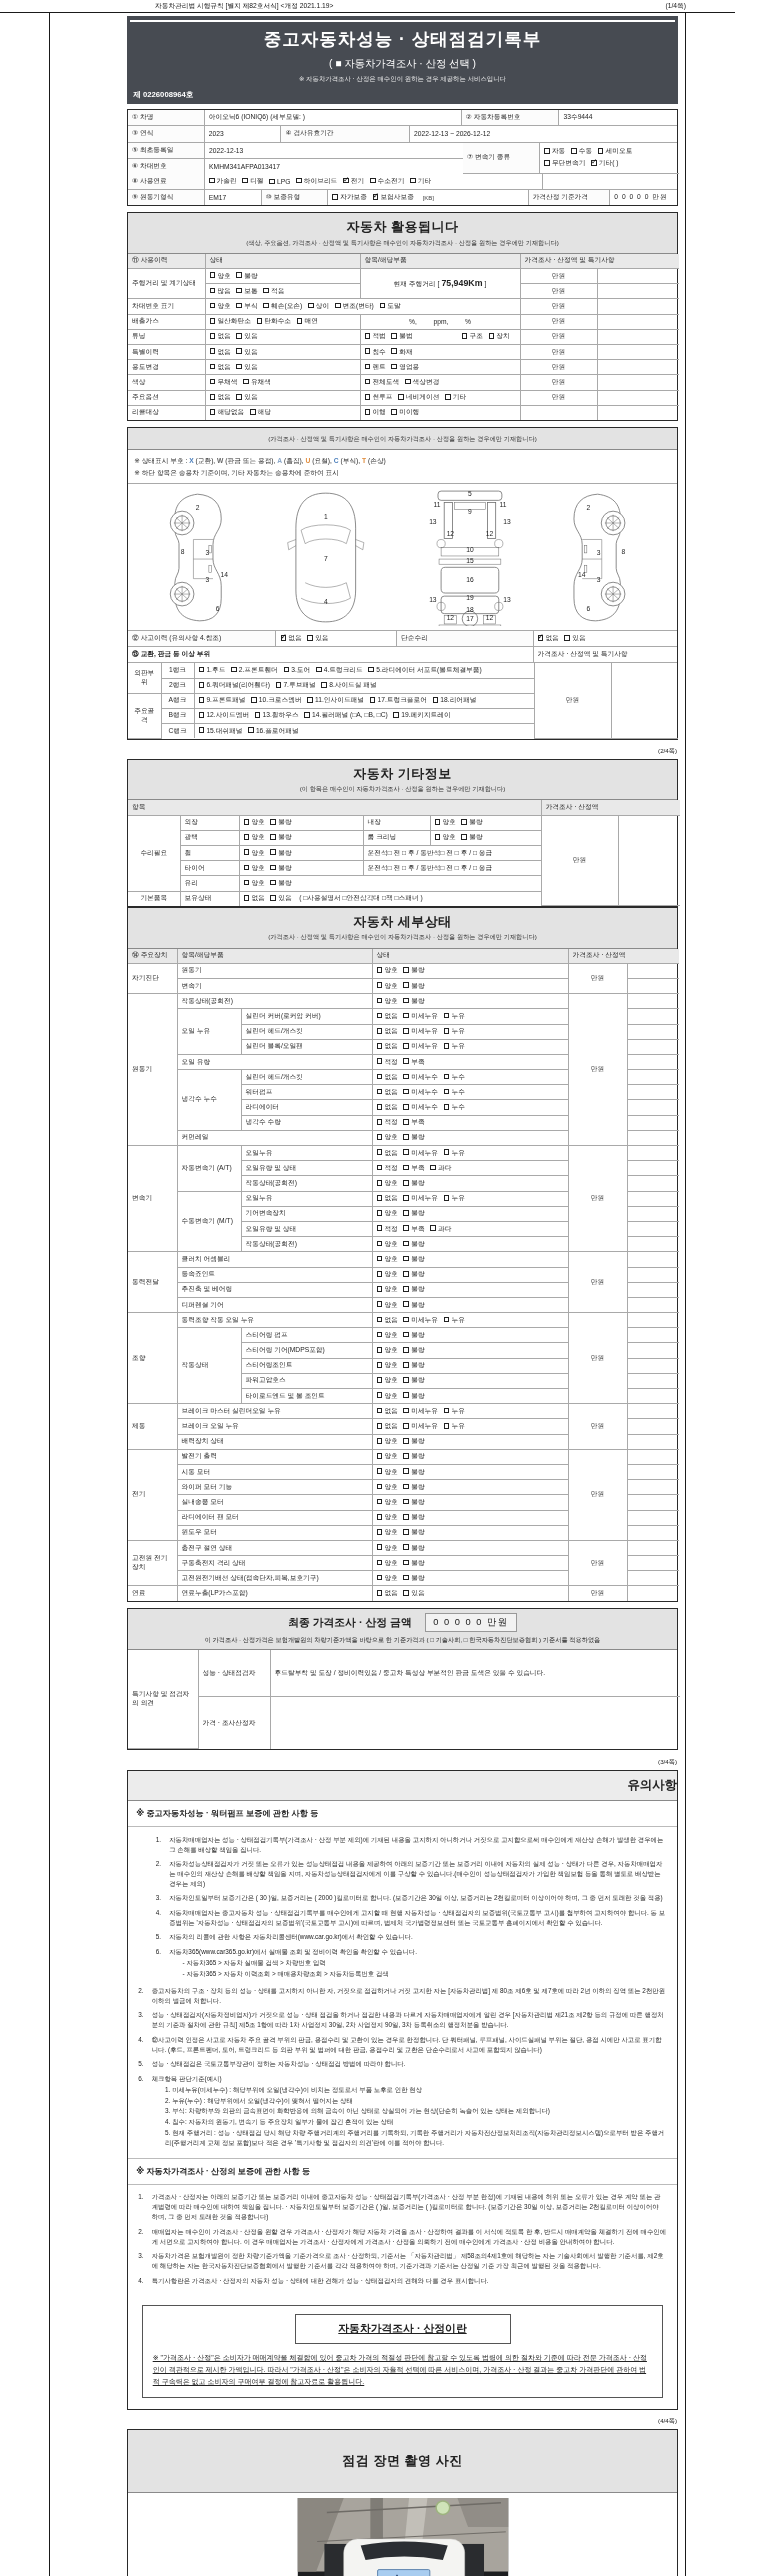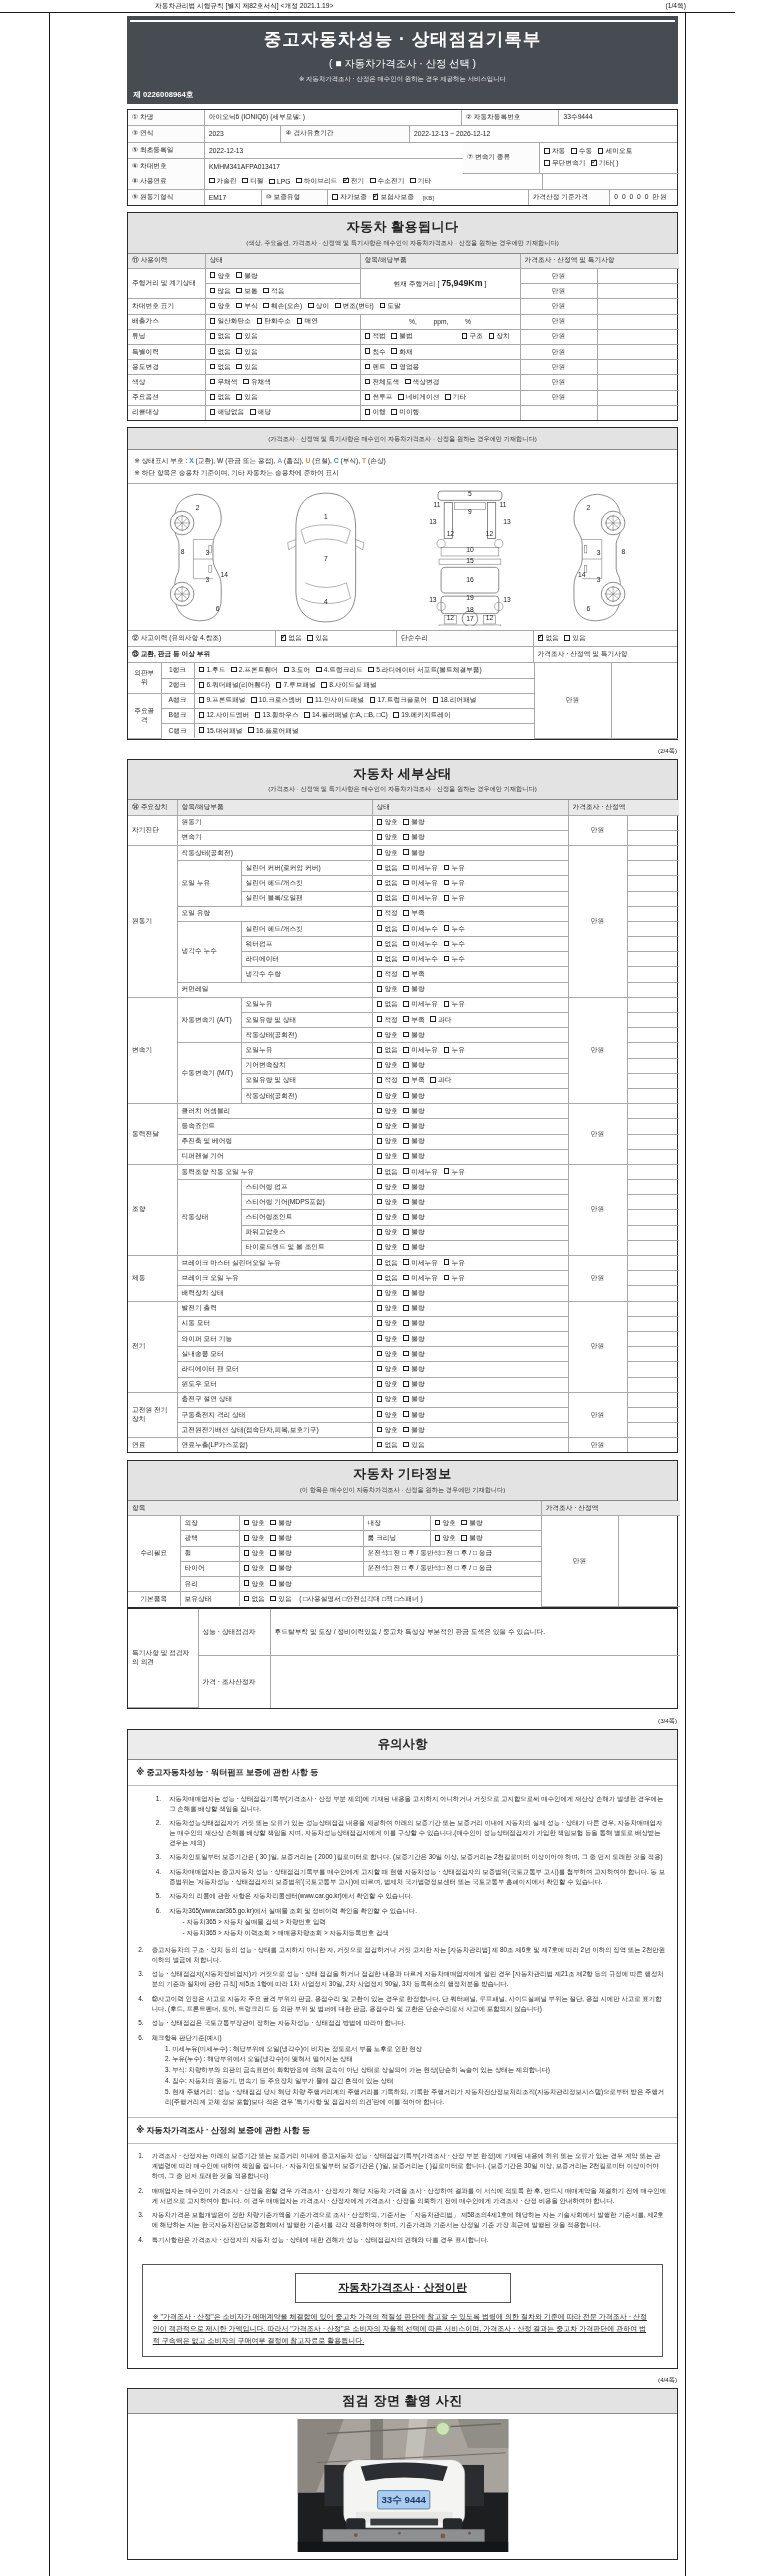--- a/index.html
+++ b/index.html
@@ -52,21 +52,21 @@
   .dg-num { font-size:13px; fill:#222; text-anchor:middle; font-family:"Liberation Sans",sans-serif; }
   
   .mileval { font-size:8.8px; font-weight:bold; padding:0 2.1px; }
   
   .finalband { background:#e3e3e3; border-bottom:0.5px solid #8a8a8a; padding:4.1px 0 2.1px; text-align:center; }
   .finalrow { display:flex; justify-content:center; align-items:center; gap:13.4px; }
   .finallabel { font-size:10.8px; font-weight:bold; }
   .finalamt { font-size:9.3px; letter-spacing:1.5px; border:0.5px solid #999; background:#f2f2f2; padding:2.1px 7.2px; }
   .finalnote { font-size:6.2px; margin-top:3.6px; padding-bottom:2.1px; }
   
-  .ntitle { background:#ececec; border-bottom:0.5px solid #8a8a8a; text-align:center; font-size:12.4px; font-weight:bold; padding:6.2px 0; }
+  .ntitle { background:#ececec; border-bottom:0.5px solid #8a8a8a; text-align:right; font-size:12.4px; font-weight:bold; padding:6.2px 0; }
   .nhead { padding:7.2px 8.2px; font-size:8.2px; font-weight:bold; border-bottom:0.5px solid #bbb; }
   .nbody { padding:7.2px 10.3px 5.2px; }
   .nitem { display:flex; font-size:6.4px; line-height:1.55; margin-bottom:4.6px; }
   .nitem .nn { width:13.4px; flex:none; }
   .nitem .nt { flex:1; }
   .ind1 { margin-left:17.5px; }
   .nsub { font-size:6.4px; line-height:1.55; margin:1px 0 0 13.4px; }
   .nbox { border:0.8px solid #555; margin:9.3px 14.4px 10.3px; padding:8.2px 9.3px 9.3px;text-decoration:underline; }
   .nbox-title { border:0.8px solid #555; width:216px; margin:0 auto; text-align:center; font-size:10.8px; font-weight:bold; padding:7.2px 0; }
   .nbox-text { font-size:7px; line-height:1.7; margin-top:8.2px; font-weight:500; }
@@ -406,280 +406,20 @@
               </tr>
               <tr>
                 <td class="cntr">C랭크</td>
                 <td class="optwrap" style="display: table-cell;"><span class="opt"><span class="cb"></span>15.대쉬패널</span><span class="opt"><span class="cb"></span>16.플로어패널</span></td>
               </tr>
             </tbody>
         </table>
       </section>
       <div class="pmark">(2/4쪽)</div>
 
-      <section class="sec">
-        <div class="shead">
-          <div class="st">자동차 세부상태</div>
-          <div class="ss">(가격조사 · 산정액 및 특기사항은 매수인이 자동차가격조사 · 산정을 원하는 경우에만 기재합니다)</div>
-        </div>
-        <table class="t">
-          <colgroup>
-              <col style="width:49px">
-              <col style="width:64px">
-              <col style="width:131px">
-              <col style="width:196px">
-              <col style="width:59px">
-              <col style="width:52px">
-            </colgroup>
-          <tbody>
-              <tr>
-            <th class="ghead">⑭ 주요장치</th>
-            <th class="ghead" colspan="2">항목/해당부품</th>
-            <th class="ghead">상태</th>
-            <th class="ghead" colspan="2">가격조사 · 산정액</th>
-          </tr>
-          </tbody>
-            <tbody id="detail-body">
-              <tr>
-                <td rowspan="2">자기진단</td>
-                <td colspan="2">원동기</td>
-                <td><span class="opt"><span class="cb"></span>양호</span><span class="opt"><span class="cb"></span>불량</span></td>
-                <td rowspan="2" class="won">만원</td>
-                <td></td>
-              </tr>
-              <tr>
-                <td colspan="2">변속기</td>
-                <td><span class="opt"><span class="cb"></span>양호</span><span class="opt"><span class="cb"></span>불량</span></td>
-                <td></td>
-              </tr>
-              <tr>
-                <td rowspan="10">원동기</td>
-                <td colspan="2">작동상태(공회전)</td>
-                <td><span class="opt"><span class="cb"></span>양호</span><span class="opt"><span class="cb"></span>불량</span></td>
-                <td rowspan="10" class="won">만원</td>
-                <td></td>
-              </tr>
-              <tr>
-                <td rowspan="3">오일 누유</td>
-                <td>실린더 커버(로커암 커버)</td>
-                <td><span class="opt"><span class="cb"></span>없음</span><span class="opt"><span class="cb"></span>미세누유</span><span class="opt"><span class="cb"></span>누유</span></td>
-                <td></td>
-              </tr>
-              <tr>
-                <td>실린더 헤드/개스킷</td>
-                <td><span class="opt"><span class="cb"></span>없음</span><span class="opt"><span class="cb"></span>미세누유</span><span class="opt"><span class="cb"></span>누유</span></td>
-                <td></td>
-              </tr>
-              <tr>
-                <td>실린더 블록/오일팬</td>
-                <td><span class="opt"><span class="cb"></span>없음</span><span class="opt"><span class="cb"></span>미세누유</span><span class="opt"><span class="cb"></span>누유</span></td>
-                <td></td>
-              </tr>
-              <tr>
-                <td colspan="2">오일 유량</td>
-                <td><span class="opt"><span class="cb"></span>적정</span><span class="opt"><span class="cb"></span>부족</span></td>
-                <td></td>
-              </tr>
-              <tr>
-                <td rowspan="4">냉각수 누수</td>
-                <td>실린더 헤드/개스킷</td>
-                <td><span class="opt"><span class="cb"></span>없음</span><span class="opt"><span class="cb"></span>미세누수</span><span class="opt"><span class="cb"></span>누수</span></td>
-                <td></td>
-              </tr>
-              <tr>
-                <td>워터펌프</td>
-                <td><span class="opt"><span class="cb"></span>없음</span><span class="opt"><span class="cb"></span>미세누수</span><span class="opt"><span class="cb"></span>누수</span></td>
-                <td></td>
-              </tr>
-              <tr>
-                <td>라디에이터</td>
-                <td><span class="opt"><span class="cb"></span>없음</span><span class="opt"><span class="cb"></span>미세누수</span><span class="opt"><span class="cb"></span>누수</span></td>
-                <td></td>
-              </tr>
-              <tr>
-                <td>냉각수 수량</td>
-                <td><span class="opt"><span class="cb"></span>적정</span><span class="opt"><span class="cb"></span>부족</span></td>
-                <td></td>
-              </tr>
-              <tr>
-                <td colspan="2">커먼레일</td>
-                <td><span class="opt"><span class="cb"></span>양호</span><span class="opt"><span class="cb"></span>불량</span></td>
-                <td></td>
-              </tr>
-              <tr>
-                <td rowspan="7">변속기</td>
-                <td rowspan="3">자동변속기 (A/T)</td>
-                <td>오일누유</td>
-                <td><span class="opt"><span class="cb"></span>없음</span><span class="opt"><span class="cb"></span>미세누유</span><span class="opt"><span class="cb"></span>누유</span></td>
-                <td rowspan="7" class="won">만원</td>
-                <td></td>
-              </tr>
-              <tr>
-                <td>오일유량 및 상태</td>
-                <td><span class="opt"><span class="cb"></span>적정</span><span class="opt"><span class="cb"></span>부족</span><span class="opt"><span class="cb"></span>과다</span></td>
-                <td></td>
-              </tr>
-              <tr>
-                <td>작동상태(공회전)</td>
-                <td><span class="opt"><span class="cb"></span>양호</span><span class="opt"><span class="cb"></span>불량</span></td>
-                <td></td>
-              </tr>
-              <tr>
-                <td rowspan="4">수동변속기 (M/T)</td>
-                <td>오일누유</td>
-                <td><span class="opt"><span class="cb"></span>없음</span><span class="opt"><span class="cb"></span>미세누유</span><span class="opt"><span class="cb"></span>누유</span></td>
-                <td></td>
-              </tr>
-              <tr>
-                <td>기어변속장치</td>
-                <td><span class="opt"><span class="cb"></span>양호</span><span class="opt"><span class="cb"></span>불량</span></td>
-                <td></td>
-              </tr>
-              <tr>
-                <td>오일유량 및 상태</td>
-                <td><span class="opt"><span class="cb"></span>적정</span><span class="opt"><span class="cb"></span>부족</span><span class="opt"><span class="cb"></span>과다</span></td>
-                <td></td>
-              </tr>
-              <tr>
-                <td>작동상태(공회전)</td>
-                <td><span class="opt"><span class="cb"></span>양호</span><span class="opt"><span class="cb"></span>불량</span></td>
-                <td></td>
-              </tr>
-              <tr>
-                <td rowspan="4">동력전달</td>
-                <td colspan="2">클러치 어셈블리</td>
-                <td><span class="opt"><span class="cb"></span>양호</span><span class="opt"><span class="cb"></span>불량</span></td>
-                <td rowspan="4" class="won">만원</td>
-                <td></td>
-              </tr>
-              <tr>
-                <td colspan="2">등속죠인트</td>
-                <td><span class="opt"><span class="cb"></span>양호</span><span class="opt"><span class="cb"></span>불량</span></td>
-                <td></td>
-              </tr>
-              <tr>
-                <td colspan="2">추진축 및 베어링</td>
-                <td><span class="opt"><span class="cb"></span>양호</span><span class="opt"><span class="cb"></span>불량</span></td>
-                <td></td>
-              </tr>
-              <tr>
-                <td colspan="2">디퍼렌셜 기어</td>
-                <td><span class="opt"><span class="cb"></span>양호</span><span class="opt"><span class="cb"></span>불량</span></td>
-                <td></td>
-              </tr>
-              <tr>
-                <td rowspan="6">조향</td>
-                <td colspan="2">동력조향 작동 오일 누유</td>
-                <td><span class="opt"><span class="cb"></span>없음</span><span class="opt"><span class="cb"></span>미세누유</span><span class="opt"><span class="cb"></span>누유</span></td>
-                <td rowspan="6" class="won">만원</td>
-                <td></td>
-              </tr>
-              <tr>
-                <td rowspan="5">작동상태</td>
-                <td>스티어링 펌프</td>
-                <td><span class="opt"><span class="cb"></span>양호</span><span class="opt"><span class="cb"></span>불량</span></td>
-                <td></td>
-              </tr>
-              <tr>
-                <td>스티어링 기어(MDPS포함)</td>
-                <td><span class="opt"><span class="cb"></span>양호</span><span class="opt"><span class="cb"></span>불량</span></td>
-                <td></td>
-              </tr>
-              <tr>
-                <td>스티어링조인트</td>
-                <td><span class="opt"><span class="cb"></span>양호</span><span class="opt"><span class="cb"></span>불량</span></td>
-                <td></td>
-              </tr>
-              <tr>
-                <td>파워고압호스</td>
-                <td><span class="opt"><span class="cb"></span>양호</span><span class="opt"><span class="cb"></span>불량</span></td>
-                <td></td>
-              </tr>
-              <tr>
-                <td>타이로드엔드 및 볼 조인트</td>
-                <td><span class="opt"><span class="cb"></span>양호</span><span class="opt"><span class="cb"></span>불량</span></td>
-                <td></td>
-              </tr>
-              <tr>
-                <td rowspan="3">제동</td>
-                <td colspan="2">브레이크 마스터 실린더오일 누유</td>
-                <td><span class="opt"><span class="cb"></span>없음</span><span class="opt"><span class="cb"></span>미세누유</span><span class="opt"><span class="cb"></span>누유</span></td>
-                <td rowspan="3" class="won">만원</td>
-                <td></td>
-              </tr>
-              <tr>
-                <td colspan="2">브레이크 오일 누유</td>
-                <td><span class="opt"><span class="cb"></span>없음</span><span class="opt"><span class="cb"></span>미세누유</span><span class="opt"><span class="cb"></span>누유</span></td>
-                <td></td>
-              </tr>
-              <tr>
-                <td colspan="2">배력장치 상태</td>
-                <td><span class="opt"><span class="cb"></span>양호</span><span class="opt"><span class="cb"></span>불량</span></td>
-                <td></td>
-              </tr>
-              <tr>
-                <td rowspan="6">전기</td>
-                <td colspan="2">발전기 출력</td>
-                <td><span class="opt"><span class="cb"></span>양호</span><span class="opt"><span class="cb"></span>불량</span></td>
-                <td rowspan="6" class="won">만원</td>
-                <td></td>
-              </tr>
-              <tr>
-                <td colspan="2">시동 모터</td>
-                <td><span class="opt"><span class="cb"></span>양호</span><span class="opt"><span class="cb"></span>불량</span></td>
-                <td></td>
-              </tr>
-              <tr>
-                <td colspan="2">와이퍼 모터 기능</td>
-                <td><span class="opt"><span class="cb"></span>양호</span><span class="opt"><span class="cb"></span>불량</span></td>
-                <td></td>
-              </tr>
-              <tr>
-                <td colspan="2">실내송풍 모터</td>
-                <td><span class="opt"><span class="cb"></span>양호</span><span class="opt"><span class="cb"></span>불량</span></td>
-                <td></td>
-              </tr>
-              <tr>
-                <td colspan="2">라디에이터 팬 모터</td>
-                <td><span class="opt"><span class="cb"></span>양호</span><span class="opt"><span class="cb"></span>불량</span></td>
-                <td></td>
-              </tr>
-              <tr>
-                <td colspan="2">윈도우 모터</td>
-                <td><span class="opt"><span class="cb"></span>양호</span><span class="opt"><span class="cb"></span>불량</span></td>
-                <td></td>
-              </tr>
-              <tr>
-                <td rowspan="3">고전원 전기장치</td>
-                <td colspan="2">충전구 절연 상태</td>
-                <td><span class="opt"><span class="cb"></span>양호</span><span class="opt"><span class="cb"></span>불량</span></td>
-                <td rowspan="3" class="won">만원</td>
-                <td></td>
-              </tr>
-              <tr>
-                <td colspan="2">구동축전지 격리 상태</td>
-                <td><span class="opt"><span class="cb"></span>양호</span><span class="opt"><span class="cb"></span>불량</span></td>
-                <td></td>
-              </tr>
-              <tr>
-                <td colspan="2">고전원전기배선 상태(접속단자,피복,보호기구)</td>
-                <td><span class="opt"><span class="cb"></span>양호</span><span class="opt"><span class="cb"></span>불량</span></td>
-                <td></td>
-              </tr>
-              <tr>
-                <td rowspan="1">연료</td>
-                <td colspan="2">연료누출(LP가스포함)</td>
-                <td><span class="opt"><span class="cb"></span>없음</span><span class="opt"><span class="cb"></span>있음</span></td>
-                <td rowspan="1" class="won">만원</td>
-                <td></td>
-              </tr>
-            </tbody>
-        </table>
-      </section>
-
       <section class="sec" style="margin-bottom:0">
         <div class="shead">
           <div class="st">자동차 기타정보</div>
           <div class="ss">(이 항목은 매수인이 자동차가격조사 · 산정을 원하는 경우에만 기재합니다)</div>
         </div>
         <table class="t">
           <colgroup>
               <col style="width:52px">
               <col style="width:59px">
               <col style="width:124px">
@@ -727,21 +467,288 @@
             <td>보유상태</td>
             <td colspan="3">
               <span><span class="opt"><span class="cb"></span>없음</span><span class="opt"><span class="cb"></span>있음</span></span>
               <span>( □사용설명서 □안전삼각대 □잭 □스패너 )</span>
             </td>
           </tr>
         </tbody>
           </table>
       </section>
 
+      <section class="sec">
+        <div class="shead">
+          <div class="st">자동차 세부상태</div>
+          <div class="ss">(가격조사 · 산정액 및 특기사항은 매수인이 자동차가격조사 · 산정을 원하는 경우에만 기재합니다)</div>
+        </div>
+        <table class="t">
+          <colgroup>
+              <col style="width:49px">
+              <col style="width:64px">
+              <col style="width:131px">
+              <col style="width:196px">
+              <col style="width:59px">
+              <col style="width:52px">
+            </colgroup>
+          <tbody>
+              <tr>
+            <th class="ghead">⑭ 주요장치</th>
+            <th class="ghead" colspan="2">항목/해당부품</th>
+            <th class="ghead">상태</th>
+            <th class="ghead" colspan="2">가격조사 · 산정액</th>
+          </tr>
+          </tbody>
+            <tbody id="detail-body">
+              <tr>
+                <td rowspan="2">자기진단</td>
+                <td colspan="2">원동기</td>
+                <td><span class="opt"><span class="cb"></span>양호</span><span class="opt"><span class="cb"></span>불량</span></td>
+                <td rowspan="2" class="won">만원</td>
+                <td></td>
+              </tr>
+              <tr>
+                <td colspan="2">변속기</td>
+                <td><span class="opt"><span class="cb"></span>양호</span><span class="opt"><span class="cb"></span>불량</span></td>
+                <td></td>
+              </tr>
+              <tr>
+                <td rowspan="10">원동기</td>
+                <td colspan="2">작동상태(공회전)</td>
+                <td><span class="opt"><span class="cb"></span>양호</span><span class="opt"><span class="cb"></span>불량</span></td>
+                <td rowspan="10" class="won">만원</td>
+                <td></td>
+              </tr>
+              <tr>
+                <td rowspan="3">오일 누유</td>
+                <td>실린더 커버(로커암 커버)</td>
+                <td><span class="opt"><span class="cb"></span>없음</span><span class="opt"><span class="cb"></span>미세누유</span><span class="opt"><span class="cb"></span>누유</span></td>
+                <td></td>
+              </tr>
+              <tr>
+                <td>실린더 헤드/개스킷</td>
+                <td><span class="opt"><span class="cb"></span>없음</span><span class="opt"><span class="cb"></span>미세누유</span><span class="opt"><span class="cb"></span>누유</span></td>
+                <td></td>
+              </tr>
+              <tr>
+                <td>실린더 블록/오일팬</td>
+                <td><span class="opt"><span class="cb"></span>없음</span><span class="opt"><span class="cb"></span>미세누유</span><span class="opt"><span class="cb"></span>누유</span></td>
+                <td></td>
+              </tr>
+              <tr>
+                <td colspan="2">오일 유량</td>
+                <td><span class="opt"><span class="cb"></span>적정</span><span class="opt"><span class="cb"></span>부족</span></td>
+                <td></td>
+              </tr>
+              <tr>
+                <td rowspan="4">냉각수 누수</td>
+                <td>실린더 헤드/개스킷</td>
+                <td><span class="opt"><span class="cb"></span>없음</span><span class="opt"><span class="cb"></span>미세누수</span><span class="opt"><span class="cb"></span>누수</span></td>
+                <td></td>
+              </tr>
+              <tr>
+                <td>워터펌프</td>
+                <td><span class="opt"><span class="cb"></span>없음</span><span class="opt"><span class="cb"></span>미세누수</span><span class="opt"><span class="cb"></span>누수</span></td>
+                <td></td>
+              </tr>
+              <tr>
+                <td>라디에이터</td>
+                <td><span class="opt"><span class="cb"></span>없음</span><span class="opt"><span class="cb"></span>미세누수</span><span class="opt"><span class="cb"></span>누수</span></td>
+                <td></td>
+              </tr>
+              <tr>
+                <td>냉각수 수량</td>
+                <td><span class="opt"><span class="cb"></span>적정</span><span class="opt"><span class="cb"></span>부족</span></td>
+                <td></td>
+              </tr>
+              <tr>
+                <td colspan="2">커먼레일</td>
+                <td><span class="opt"><span class="cb"></span>양호</span><span class="opt"><span class="cb"></span>불량</span></td>
+                <td></td>
+              </tr>
+              <tr>
+                <td rowspan="7">변속기</td>
+                <td rowspan="3">자동변속기 (A/T)</td>
+                <td>오일누유</td>
+                <td><span class="opt"><span class="cb"></span>없음</span><span class="opt"><span class="cb"></span>미세누유</span><span class="opt"><span class="cb"></span>누유</span></td>
+                <td rowspan="7" class="won">만원</td>
+                <td></td>
+              </tr>
+              <tr>
+                <td>오일유량 및 상태</td>
+                <td><span class="opt"><span class="cb"></span>적정</span><span class="opt"><span class="cb"></span>부족</span><span class="opt"><span class="cb"></span>과다</span></td>
+                <td></td>
+              </tr>
+              <tr>
+                <td>작동상태(공회전)</td>
+                <td><span class="opt"><span class="cb"></span>양호</span><span class="opt"><span class="cb"></span>불량</span></td>
+                <td></td>
+              </tr>
+              <tr>
+                <td rowspan="4">수동변속기 (M/T)</td>
+                <td>오일누유</td>
+                <td><span class="opt"><span class="cb"></span>없음</span><span class="opt"><span class="cb"></span>미세누유</span><span class="opt"><span class="cb"></span>누유</span></td>
+                <td></td>
+              </tr>
+              <tr>
+                <td>기어변속장치</td>
+                <td><span class="opt"><span class="cb"></span>양호</span><span class="opt"><span class="cb"></span>불량</span></td>
+                <td></td>
+              </tr>
+              <tr>
+                <td>오일유량 및 상태</td>
+                <td><span class="opt"><span class="cb"></span>적정</span><span class="opt"><span class="cb"></span>부족</span><span class="opt"><span class="cb"></span>과다</span></td>
+                <td></td>
+              </tr>
+              <tr>
+                <td>작동상태(공회전)</td>
+                <td><span class="opt"><span class="cb"></span>양호</span><span class="opt"><span class="cb"></span>불량</span></td>
+                <td></td>
+              </tr>
+              <tr>
+                <td rowspan="4">동력전달</td>
+                <td colspan="2">클러치 어셈블리</td>
+                <td><span class="opt"><span class="cb"></span>양호</span><span class="opt"><span class="cb"></span>불량</span></td>
+                <td rowspan="4" class="won">만원</td>
+                <td></td>
+              </tr>
+              <tr>
+                <td colspan="2">등속죠인트</td>
+                <td><span class="opt"><span class="cb"></span>양호</span><span class="opt"><span class="cb"></span>불량</span></td>
+                <td></td>
+              </tr>
+              <tr>
+                <td colspan="2">추진축 및 베어링</td>
+                <td><span class="opt"><span class="cb"></span>양호</span><span class="opt"><span class="cb"></span>불량</span></td>
+                <td></td>
+              </tr>
+              <tr>
+                <td colspan="2">디퍼렌셜 기어</td>
+                <td><span class="opt"><span class="cb"></span>양호</span><span class="opt"><span class="cb"></span>불량</span></td>
+                <td></td>
+              </tr>
+              <tr>
+                <td rowspan="6">조향</td>
+                <td colspan="2">동력조향 작동 오일 누유</td>
+                <td><span class="opt"><span class="cb"></span>없음</span><span class="opt"><span class="cb"></span>미세누유</span><span class="opt"><span class="cb"></span>누유</span></td>
+                <td rowspan="6" class="won">만원</td>
+                <td></td>
+              </tr>
+              <tr>
+                <td rowspan="5">작동상태</td>
+                <td>스티어링 펌프</td>
+                <td><span class="opt"><span class="cb"></span>양호</span><span class="opt"><span class="cb"></span>불량</span></td>
+                <td></td>
+              </tr>
+              <tr>
+                <td>스티어링 기어(MDPS포함)</td>
+                <td><span class="opt"><span class="cb"></span>양호</span><span class="opt"><span class="cb"></span>불량</span></td>
+                <td></td>
+              </tr>
+              <tr>
+                <td>스티어링조인트</td>
+                <td><span class="opt"><span class="cb"></span>양호</span><span class="opt"><span class="cb"></span>불량</span></td>
+                <td></td>
+              </tr>
+              <tr>
+                <td>파워고압호스</td>
+                <td><span class="opt"><span class="cb"></span>양호</span><span class="opt"><span class="cb"></span>불량</span></td>
+                <td></td>
+              </tr>
+              <tr>
+                <td>타이로드엔드 및 볼 조인트</td>
+                <td><span class="opt"><span class="cb"></span>양호</span><span class="opt"><span class="cb"></span>불량</span></td>
+                <td></td>
+              </tr>
+              <tr>
+                <td rowspan="3">제동</td>
+                <td colspan="2">브레이크 마스터 실린더오일 누유</td>
+                <td><span class="opt"><span class="cb"></span>없음</span><span class="opt"><span class="cb"></span>미세누유</span><span class="opt"><span class="cb"></span>누유</span></td>
+                <td rowspan="3" class="won">만원</td>
+                <td></td>
+              </tr>
+              <tr>
+                <td colspan="2">브레이크 오일 누유</td>
+                <td><span class="opt"><span class="cb"></span>없음</span><span class="opt"><span class="cb"></span>미세누유</span><span class="opt"><span class="cb"></span>누유</span></td>
+                <td></td>
+              </tr>
+              <tr>
+                <td colspan="2">배력장치 상태</td>
+                <td><span class="opt"><span class="cb"></span>양호</span><span class="opt"><span class="cb"></span>불량</span></td>
+                <td></td>
+              </tr>
+              <tr>
+                <td rowspan="6">전기</td>
+                <td colspan="2">발전기 출력</td>
+                <td><span class="opt"><span class="cb"></span>양호</span><span class="opt"><span class="cb"></span>불량</span></td>
+                <td rowspan="6" class="won">만원</td>
+                <td></td>
+              </tr>
+              <tr>
+                <td colspan="2">시동 모터</td>
+                <td><span class="opt"><span class="cb"></span>양호</span><span class="opt"><span class="cb"></span>불량</span></td>
+                <td></td>
+              </tr>
+              <tr>
+                <td colspan="2">와이퍼 모터 기능</td>
+                <td><span class="opt"><span class="cb"></span>양호</span><span class="opt"><span class="cb"></span>불량</span></td>
+                <td></td>
+              </tr>
+              <tr>
+                <td colspan="2">실내송풍 모터</td>
+                <td><span class="opt"><span class="cb"></span>양호</span><span class="opt"><span class="cb"></span>불량</span></td>
+                <td></td>
+              </tr>
+              <tr>
+                <td colspan="2">라디에이터 팬 모터</td>
+                <td><span class="opt"><span class="cb"></span>양호</span><span class="opt"><span class="cb"></span>불량</span></td>
+                <td></td>
+              </tr>
+              <tr>
+                <td colspan="2">윈도우 모터</td>
+                <td><span class="opt"><span class="cb"></span>양호</span><span class="opt"><span class="cb"></span>불량</span></td>
+                <td></td>
+              </tr>
+              <tr>
+                <td rowspan="3">고전원 전기장치</td>
+                <td colspan="2">충전구 절연 상태</td>
+                <td><span class="opt"><span class="cb"></span>양호</span><span class="opt"><span class="cb"></span>불량</span></td>
+                <td rowspan="3" class="won">만원</td>
+                <td></td>
+              </tr>
+              <tr>
+                <td colspan="2">구동축전지 격리 상태</td>
+                <td><span class="opt"><span class="cb"></span>양호</span><span class="opt"><span class="cb"></span>불량</span></td>
+                <td></td>
+              </tr>
+              <tr>
+                <td colspan="2">고전원전기배선 상태(접속단자,피복,보호기구)</td>
+                <td><span class="opt"><span class="cb"></span>양호</span><span class="opt"><span class="cb"></span>불량</span></td>
+                <td></td>
+              </tr>
+              <tr>
+                <td rowspan="1">연료</td>
+                <td colspan="2">연료누출(LP가스포함)</td>
+                <td><span class="opt"><span class="cb"></span>없음</span><span class="opt"><span class="cb"></span>있음</span></td>
+                <td rowspan="1" class="won">만원</td>
+                <td></td>
+              </tr>
+            </tbody>
+        </table>
+      </section>
+
       <section class="sec" style="border-top-width:1.5px">
+        <div class="finalband">
+          <div class="finalrow">
+            <span class="finallabel">최종 가격조사 · 산정 금액</span>
+            <span class="finalamt">0 0 0 0 0 만원</span>
+          </div>
+          <div class="finalnote">이 가격조사 · 산정가격은 보험개발원의 차량기준가액을 바탕으로 한 기준가격과 ( □ 기술사회, □ 한국자동차진단보증협회 ) 기준서를 적용하였음</div>
+        </div>
         <table class="t">
           <colgroup>
               <col style="width:70px">
               <col style="width:72px">
               <col style="width:410px">
             </colgroup>
           <tbody>
               <tr>
             <td rowspan="2">특기사항 및 점검자의 의견</td>
             <td style="height:47px">성능 · 상태점검자</td>
@@ -831,21 +838,21 @@
             </div>
         </div>
         <div class="nbox">
           <div class="nbox-title">자동차가격조사 · 산정이란</div>
           <div class="nbox-text">※ "가격조사 · 산정"은 소비자가 매매계약을 체결함에 있어 중고차 가격의 적절성 판단에 참고할 수 있도록 법령에 의한 절차와 기준에 따라 전문 가격조사 · 산정인이 객관적으로 제시한 가액입니다. 따라서 "가격조사 · 산정"은 소비자의 자율적 선택에 따른 서비스이며, 가격조사 · 산정 결과는 중고차 가격판단에 관하여 법적 구속력은 없고 소비자의 구매여부 결정에 참고자료로 활용됩니다.</div>
         </div>
       </section>
       <div class="pmark">(4/4쪽)</div>
 
       <section class="sec">
-        <div class="shead" style="padding:3px 0">
+        <div class="shead" style="padding:22px 0">
           <div class="st">점검 장면 촬영 사진</div>
         </div>
         <div class="photoarea">
 
           <svg width="224" height="133" viewBox="0 0 435 275">
             <rect x="0" y="0" width="435" height="275" fill="#1d1e20"></rect>
             <rect x="0" y="0" width="435" height="152" fill="#a8a49d"></rect>
             <pol></pol>
             <polygon points="0,0 95,0 38,152 0,152" fill="#8b8780"></polygon>
             <rect x="150" y="0" width="26" height="152" fill="#7f7c76"></rect>

